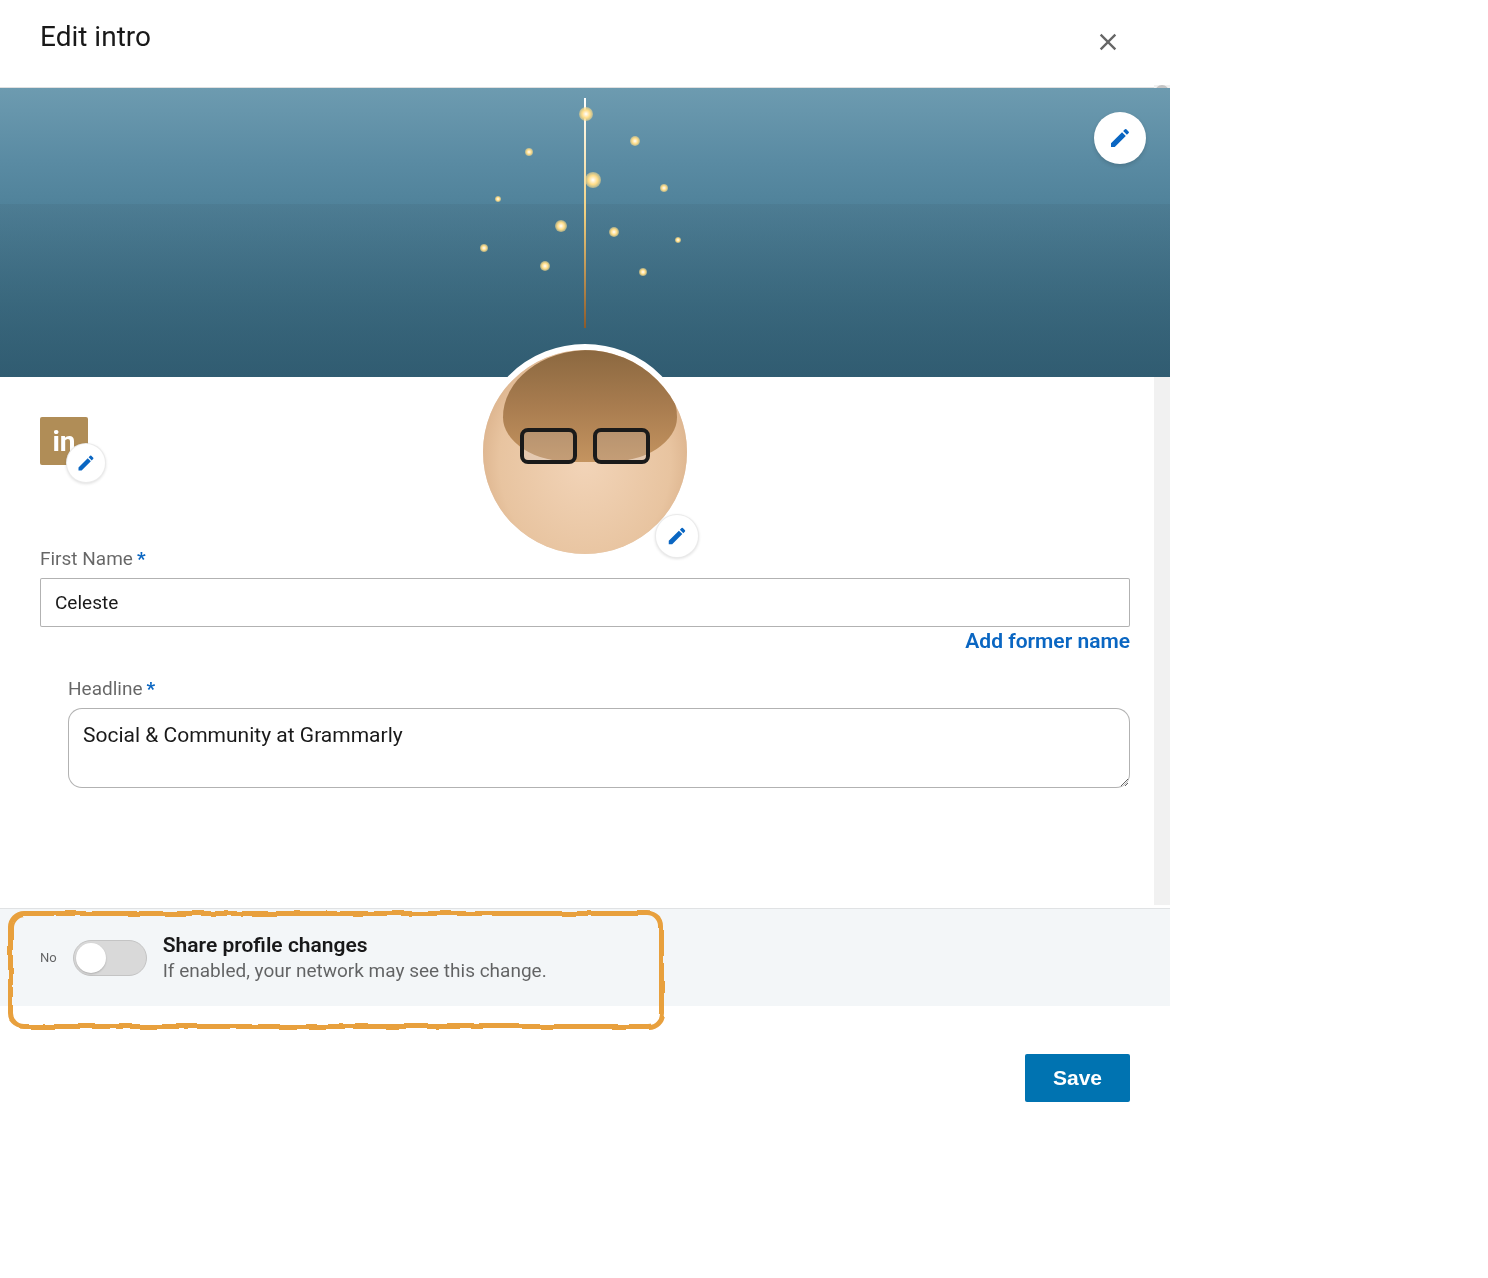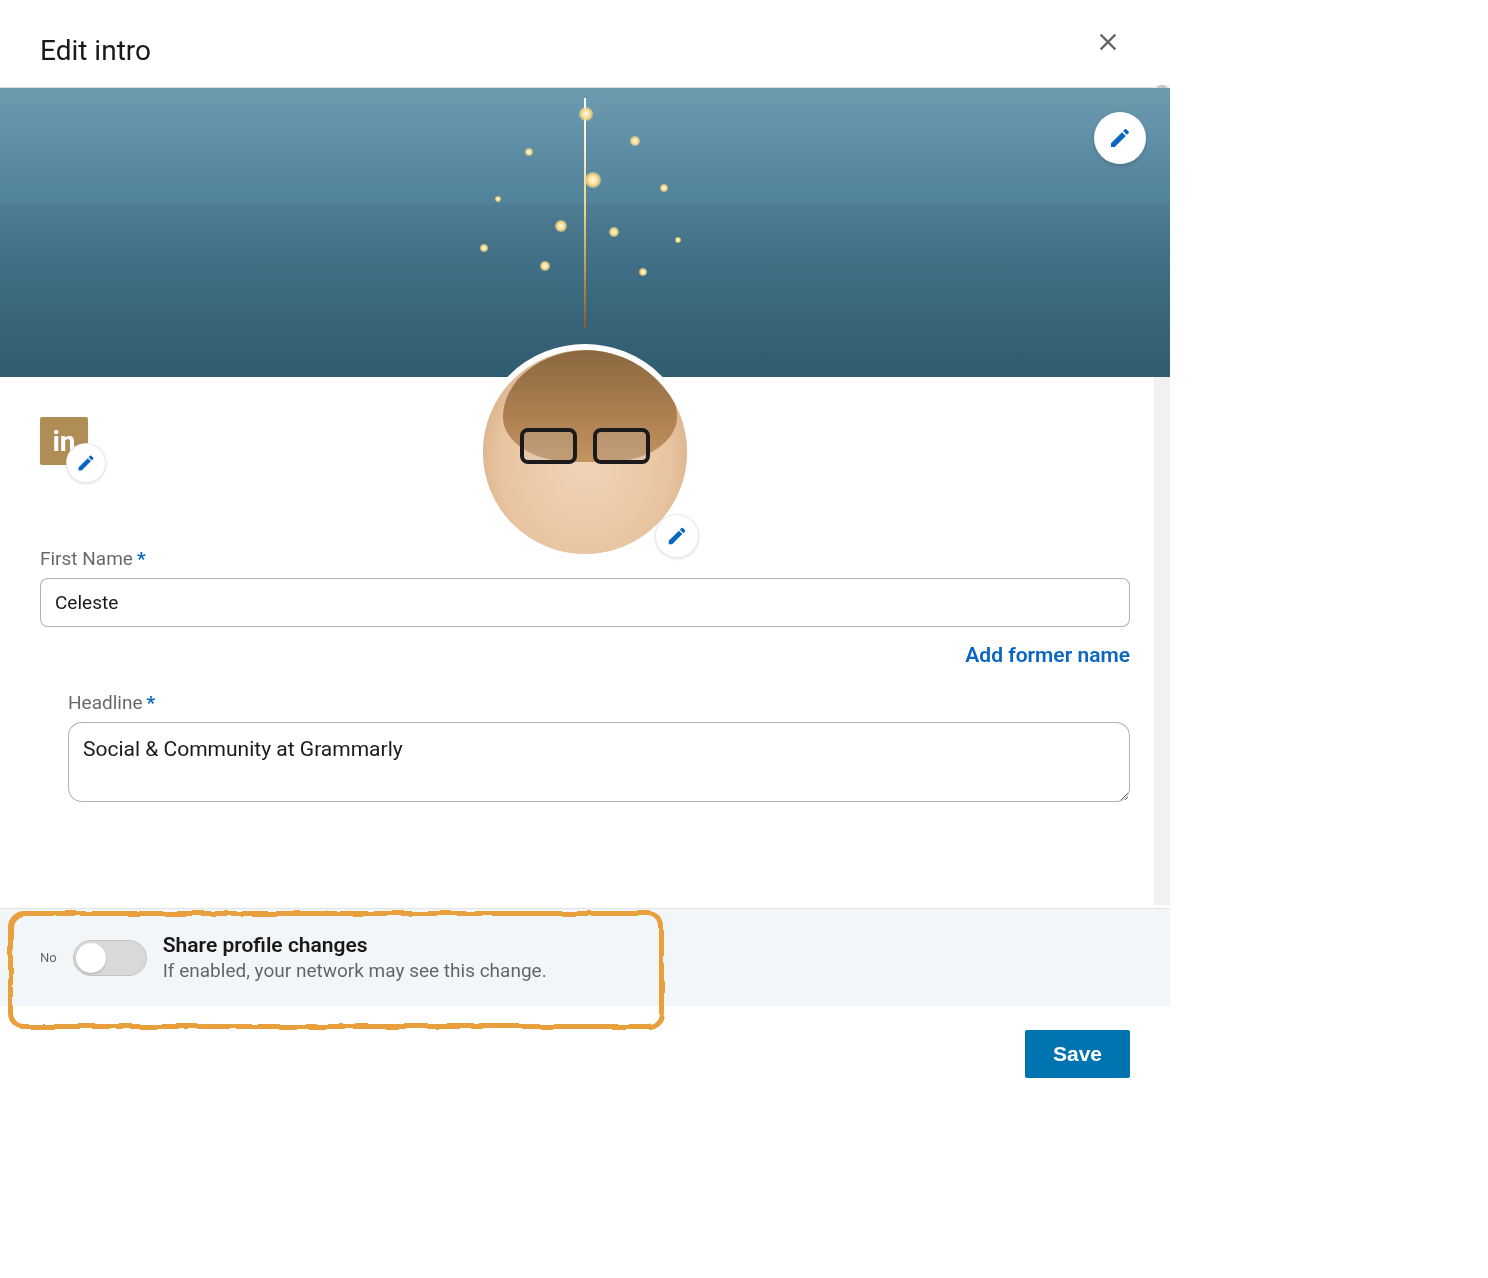--- a/index.html
+++ b/index.html
@@ -14,21 +14,21 @@
       height: 1278px;
       position: relative;
     }
     .modal {
       width: 1170px;
       position: relative;
     }
     .modal-header {
       display: flex;
       justify-content: space-between;
-      align-items: flex-end;
+      align-items: flex-start;
       padding: 20px 40px;
       border-bottom: 1px solid #e0e0e0;
     }
     .modal-title {
       font-size: 28px;
       font-weight: 400;
       color: rgba(0,0,0,0.9);
     }
     .close-btn {
       background: none;
@@ -235,27 +235,27 @@
     .req {
       color: #0a66c2;
       font-weight: 700;
       margin-left: 4px;
     }
     .text-input {
       width: 100%;
       padding: 12px 14px;
       font-size: 19px;
       border: 1px solid rgba(0,0,0,0.3);
-      border-radius: 8px;
+      border-radius: 2px;
       color: rgba(0,0,0,0.9);
       font-family: inherit;
     }
     .add-former {
       text-align: right;
-      margin-top: 16px;
+      margin-top: 2px;
     }
     .add-former-link {
       color: #0a66c2;
       font-size: 21px;
       font-weight: 600;
       text-decoration: none;
       cursor: pointer;
     }
     .headline-field {
       margin-top: 24px;
@@ -338,20 +338,21 @@
     }
     .save-btn {
       background: #0073b1;
       color: #fff;
       font-size: 21px;
       font-weight: 600;
       border: none;
       padding: 12px 28px;
       border-radius: 2px;
       cursor: pointer;
+      margin-top: 24px;
     }
     .scrollbar {
       position: absolute;
       right: 1px;
       top: 85px;
       width: 14px;
       height: 250px;
       background: #c4c4c4;
       border-radius: 7px;
     }

